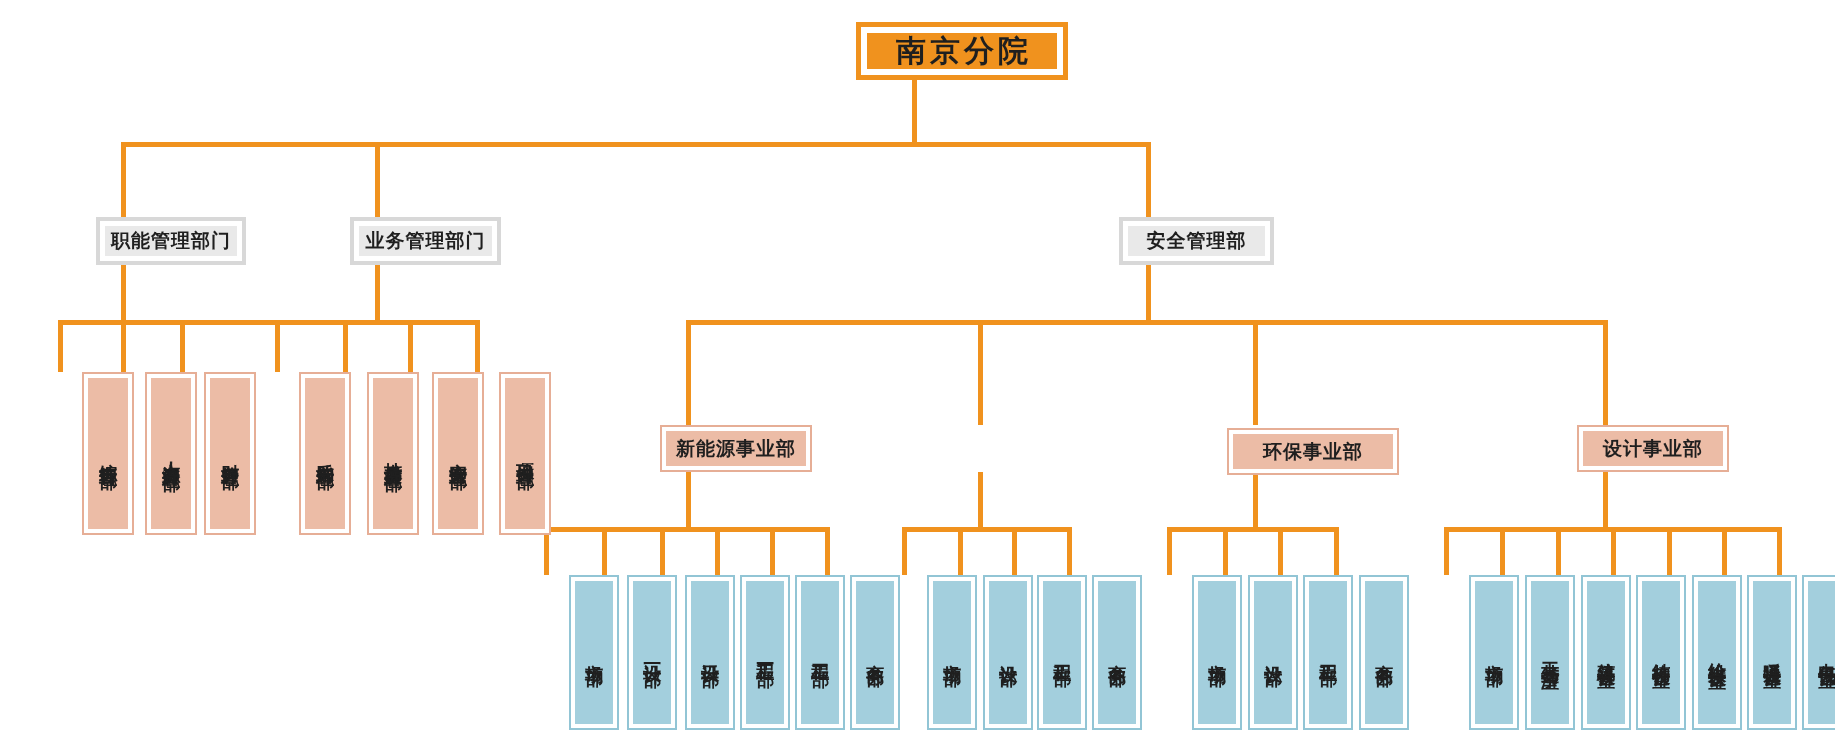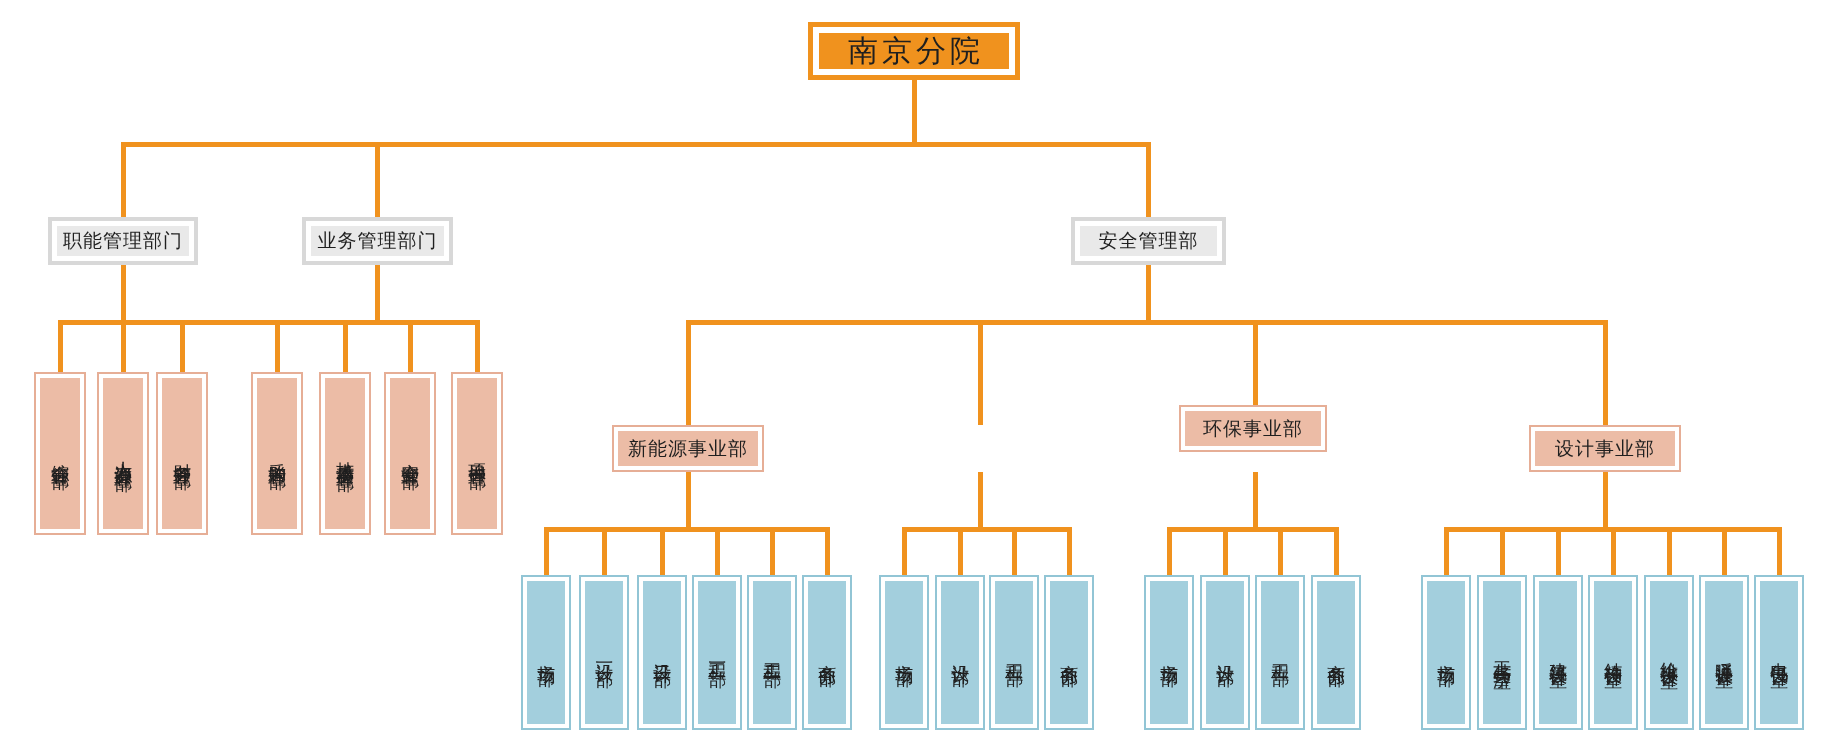--- a/index.html
+++ b/index.html
@@ -10,21 +10,21 @@
     --text:#1F1F1F;
   }
   html,body{margin:0;padding:0;background:#fff;}
   #canvas{
     position:relative;width:1835px;height:749px;background:#fff;
     font-family:"Liberation Serif","DejaVu Serif",serif;overflow:hidden;
   }
   .line{position:absolute;background:var(--connector);}
   .node{
     position:absolute;box-sizing:border-box;display:flex;align-items:center;justify-content:center;
-    font-weight:normal;color:var(--text);text-align:center;line-height:1.15;
+    font-weight:bold;color:var(--text);text-align:center;line-height:1.15;margin-left:48px;
   }
   .node.orange{
     background:var(--root-fill);border:5px solid var(--root-fill);
     box-shadow:inset 0 0 0 6px #fff;font-size:30px;letter-spacing:4px;text-indent:4px;
   }
   .node.gray{
     background:var(--level1-fill);border:4px solid var(--level1-border);
     box-shadow:inset 0 0 0 5px #fff;font-size:19px;letter-spacing:1px;
   }
   .node.dept{
@@ -107,21 +107,21 @@
     <div class="node office vert" style="left: 521px; top: 575px; width: 50px; height: 155px;">市场部</div>
     <div class="node office vert" style="left: 579px; top: 575px; width: 50px; height: 155px;">设计一部</div>
     <div class="node office vert" style="left: 637px; top: 575px; width: 50px; height: 155px;">设计二部</div>
     <div class="node office vert" style="left: 692px; top: 575px; width: 50px; height: 155px;">工程一部</div>
     <div class="node office vert" style="left: 747px; top: 575px; width: 50px; height: 155px;">工程二部</div>
     <div class="node office vert" style="left: 802px; top: 575px; width: 50px; height: 155px;">商务部</div>
     <div class="node office vert" style="left: 879px; top: 575px; width: 50px; height: 155px;">市场部</div>
     <div class="node office vert" style="left: 935px; top: 575px; width: 50px; height: 155px;">设计部</div>
     <div class="node office vert" style="left: 989px; top: 575px; width: 50px; height: 155px;">工程部</div>
     <div class="node office vert" style="left: 1044px; top: 575px; width: 50px; height: 155px;">商务部</div>
-    <div class="node dept unit" style="left: 1179px; top: 405px; width: 148px; height: 47px; text-align: center;">环保事业部</div>
+    <div class="node dept unit" style="left: 1179px; top: 428px; width: 172px; height: 47px; text-align: center;">环保事业部</div>
     <div class="node office vert" style="left: 1144px; top: 575px; width: 50px; height: 155px;">市场部</div>
     <div class="node office vert" style="left: 1200px; top: 575px; width: 50px; height: 155px;">设计部</div>
     <div class="node office vert" style="left: 1255px; top: 575px; width: 50px; height: 155px;">工程部</div>
     <div class="node office vert" style="left: 1311px; top: 575px; width: 50px; height: 155px;">商务部</div>
     <div class="node dept unit" style="left: 1529px; top: 425px; width: 152px; height: 47px;">设计事业部</div>
     <div class="node office vert" style="left: 1421px; top: 575px; width: 50px; height: 155px;">市场部</div>
     <div class="node office vert" style="left: 1477px; top: 575px; width: 50px; height: 155px;">工艺与经济室</div>
     <div class="node office vert" style="left: 1533px; top: 575px; width: 50px; height: 155px;">建筑设计室</div>
     <div class="node office vert" style="left: 1588px; top: 575px; width: 50px; height: 155px;">结构设计室</div>
     <div class="node office vert" style="left: 1644px; top: 575px; width: 50px; height: 155px;">给排水设计室</div>

